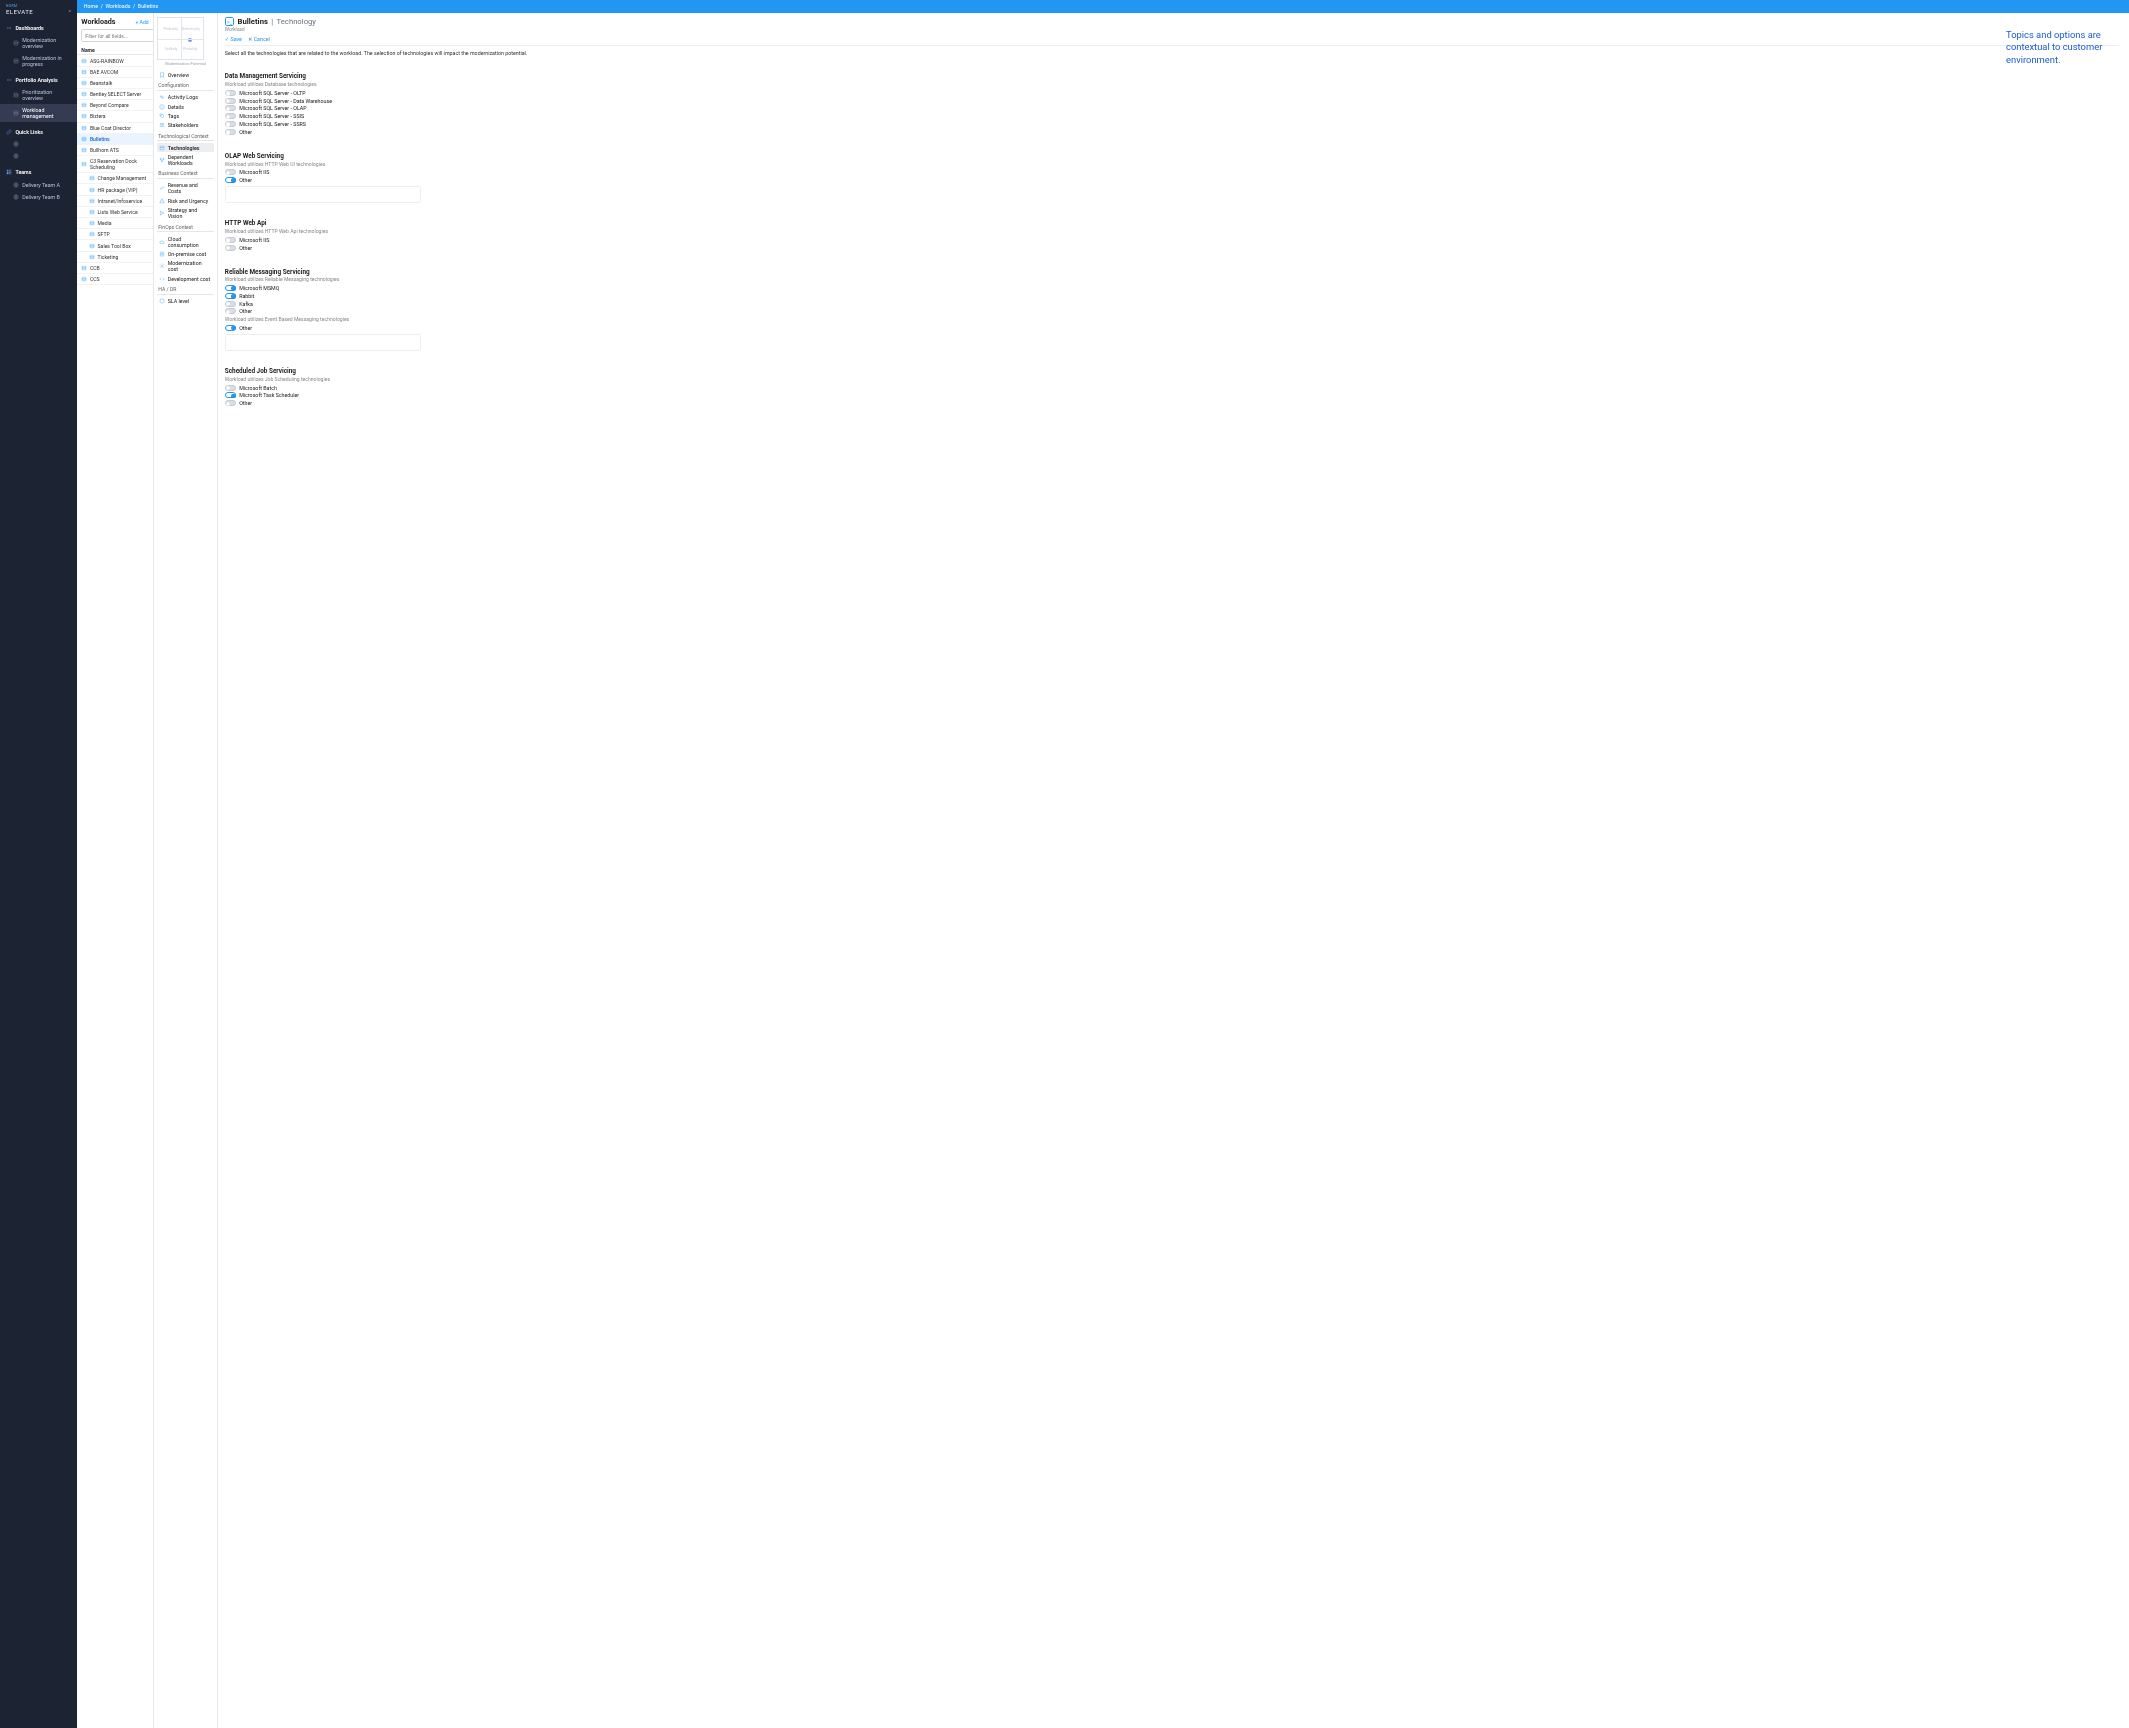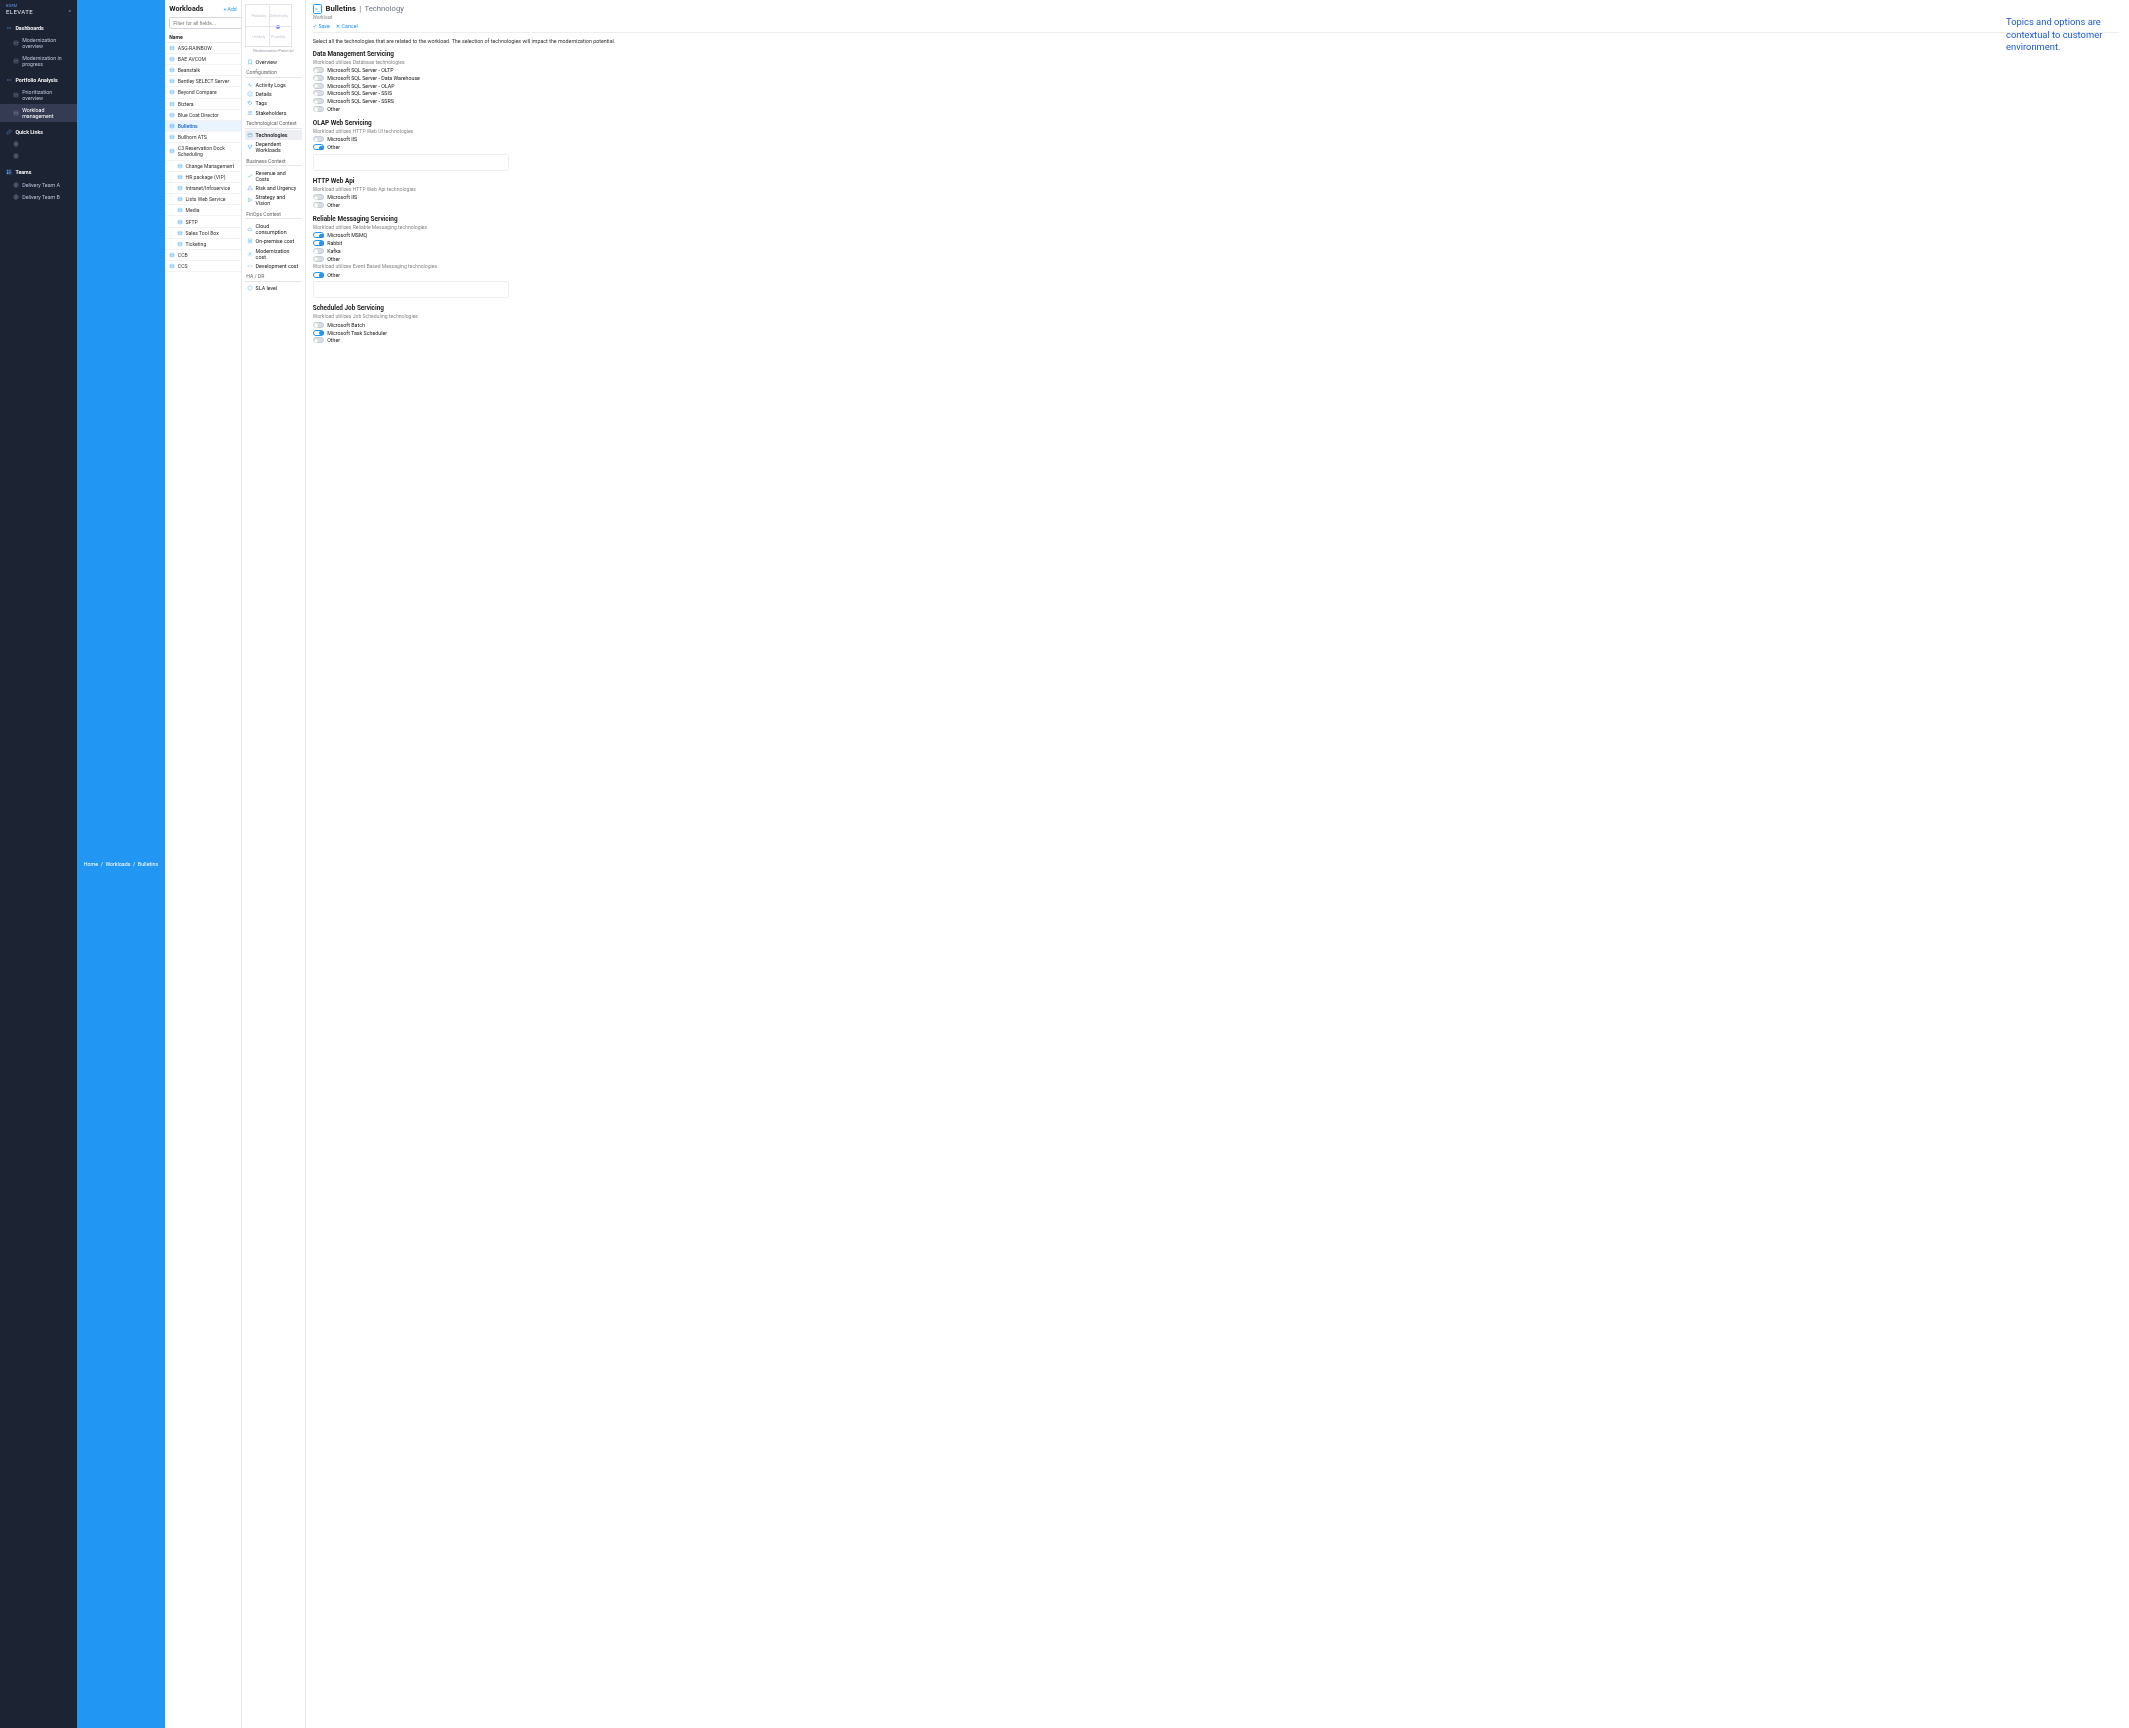--- a/index.html
+++ b/index.html
@@ -61,21 +61,21 @@
     padding: 3.4px 6.8px;
     font-size: 5.3px;
     display:flex;
     gap:2.6px;
     align-items:center;
   }
   .breadcrumb-bar a { color:#fff; text-decoration:none; }
   .main {
     flex: 1;
     display: flex;
-    flex-direction: row;
+    flex-direction: column;
     min-width:0;
   }
   .content-row {
     display: flex;
     flex: 1;
     min-height:0;
   }
   .workloads-col {
     width: 77px;
     border-right: 0.4px solid #e4e6ec;
@@ -135,21 +135,21 @@
   .detail-title-row { display:flex; align-items:center; gap:3.4px; font-size:7.7px; margin-bottom:0.9px; }
   .detail-title-row .muted { color:#6a7280; font-weight:400; }
   .title-icon {
     width:9.4px;height:9.4px;border:0.4px solid #2196f3;border-radius:1.7px;display:inline-flex;align-items:center;justify-content:center;color:#2196f3;font-size:5.1px;
   }
   .subtitle { color:#888; font-size:4.7px; margin-bottom:3.4px; }
   .actions-row { display:flex; gap:6px; margin:2.6px 0 4.3px 0; font-size:5.3px; border-bottom:0.4px solid #eceef2; padding-bottom:3.4px; }
   .action-save { color:#2196f3; cursor:pointer; }
   .action-cancel { color:#2196f3; cursor:pointer; }
   .intro-text { color:#333; font-size:5.3px; margin-bottom:4.3px; }
-  .tech-section h3 { font-size:6.4px; font-weight:700; margin-top:6px; }
+  .tech-section h3 { font-size:6.4px; font-weight:700; margin-top:16px; }
   .tech-section .desc { color:#888; font-size:5.1px; margin:0.9px 0 1.7px 0; }
   .toggle-row { display:flex; align-items:center; gap:3.4px; font-size:5.3px; padding:0.9px 0; }
   .toggle {
     width:11px;height:6px;border-radius:3.4px;background:#d9dde4;border:0.4px solid #c6ccd6;position:relative;flex-shrink:0;cursor:pointer;
   }
   .toggle .knob {
     position:absolute;top:0.4px;left:0.4px;width:4.3px;height:4.3px;border-radius:50%;background:#fff;transition:.15s;
     box-shadow:0 0 0 0.4px rgba(0,0,0,.08) inset;
   }
   .toggle.on { background:#fff;border-color:#2196f3; }

